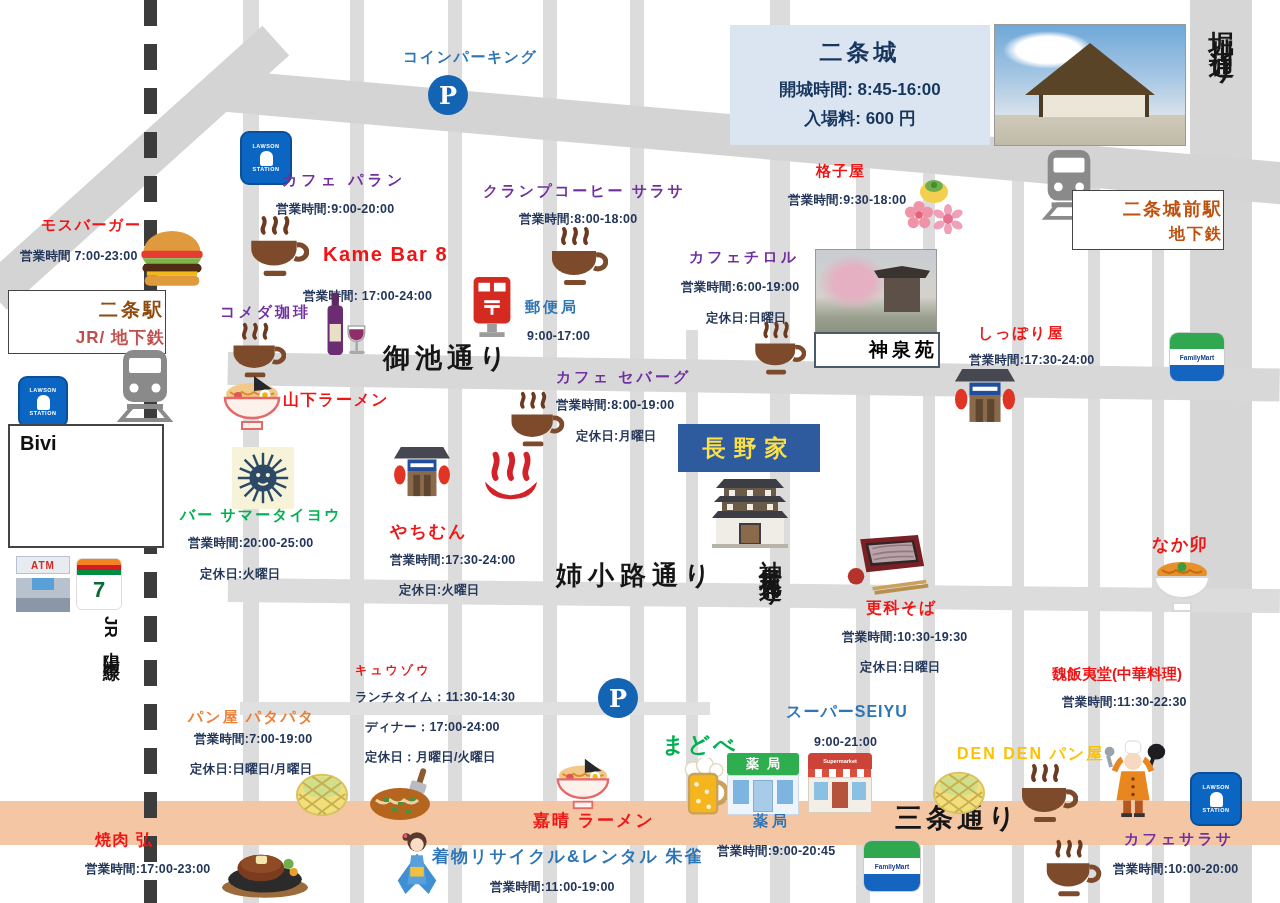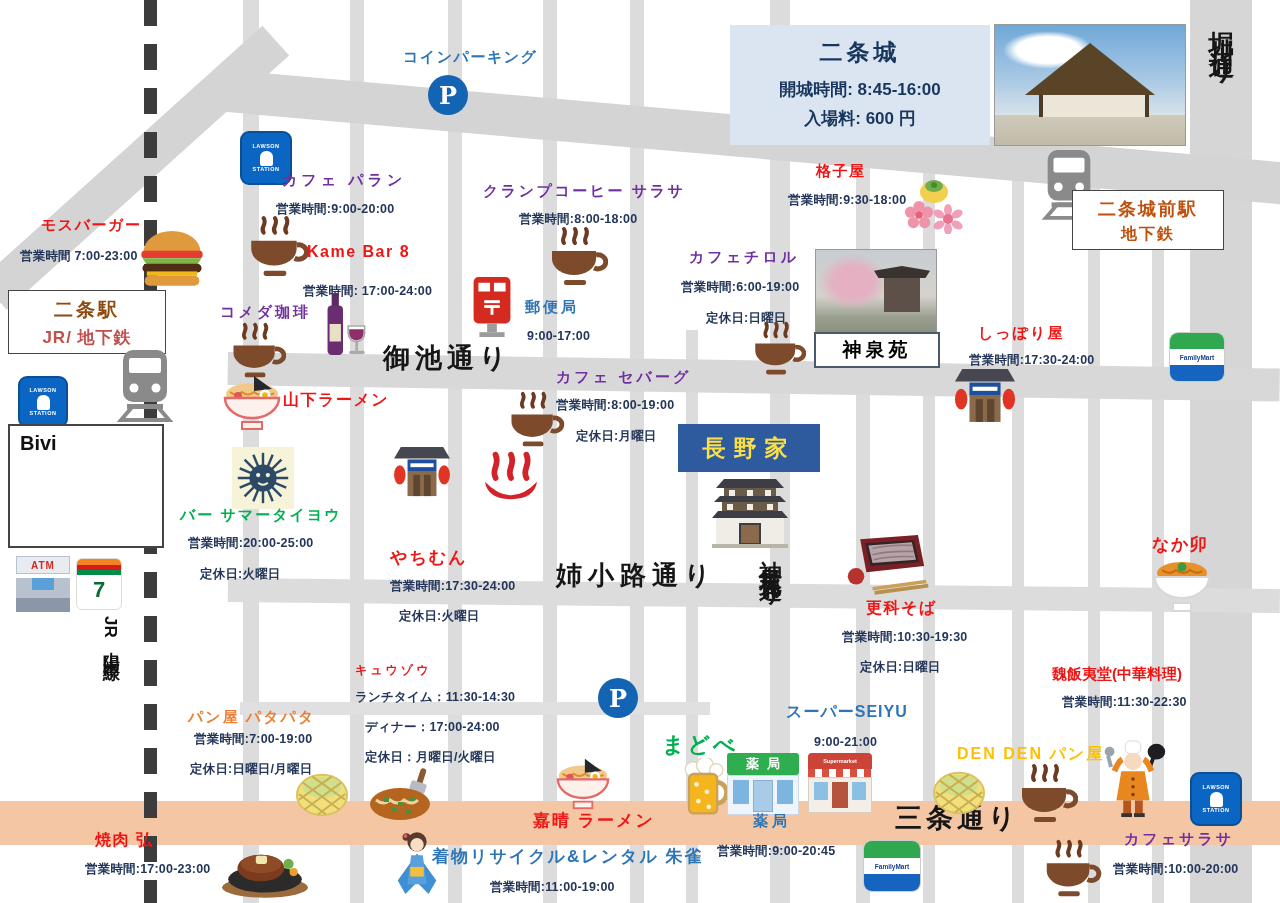--- a/index.html
+++ b/index.html
@@ -9,21 +9,21 @@
   .st{position:absolute;background:#dcdcdc;}
   .nm{font-weight:bold;font-size:15px;letter-spacing:1.5px;white-space:nowrap;}
   .hr{font-size:12.5px;font-weight:600;color:#23365a;letter-spacing:.2px;white-space:nowrap;}
   .red{color:#f01515}.purple{color:#7030a0}.blue{color:#2e75b6}.green{color:#00b050}
   .orange{color:#ed7d31}.yellow{color:#ffc000}
   .cal{font-family:"DejaVu Serif","Liberation Serif",serif;font-weight:bold;color:#161616;white-space:nowrap;}
   .vtx{writing-mode:vertical-rl;text-orientation:upright;}
   .pcircle{width:40px;height:40px;border-radius:50%;background:#1464b4;color:#fff;
      display:flex;align-items:center;justify-content:center;font-family:"DejaVu Serif",serif;
      font-size:24px;font-weight:bold;}
-  .whitebox{background:#fff;border:2px solid #444;text-align:center;}
+  .whitebox{background:#fff;border:2px solid #444;text-align:right;}
   .lawson{background:#0a66c2;border:2px solid #0b4f97;border-radius:9px;color:#fff;
      display:flex;flex-direction:column;align-items:center;justify-content:center;text-align:center;}
   .lawson .jug{width:13px;height:15px;background:#fff;border-radius:6px 6px 2px 2px;margin:1px 0;}
   .lawson span{font-size:5.5px;font-weight:bold;letter-spacing:.5px;line-height:1;}
   .fm{border-radius:8px;overflow:hidden;display:flex;flex-direction:column;box-shadow:0 0 0 1px #ccc;}
   .fm .g{background:#2fa84f;flex:1;}
   .fm .w{background:#fff;display:flex;align-items:center;justify-content:center;
      font-size:6.5px;font-weight:bold;color:#1a3f8f;flex:1;}
   .fm .b{background:#1565c0;flex:1;}
   .photo{box-shadow:0 0 0 1px #999;}
@@ -388,21 +388,21 @@
   </div>
   <div class="abs" style="left:276px;top:171px">
     <div class="nm purple" style="margin-left:6px;letter-spacing:4px">カフェ パラン</div>
     <div class="hr" style="margin-top:11px">営業時間:9:00-20:00</div>
   </div>
   <svg class="abs" style="left:243px;top:212px" width="66" height="70">
       <use href="#i-coffee"></use>
     </svg>
 
   <div class="abs" style="left:303px;top:243px">
-    <div class="nm red" style="margin-left:4px;font-size:16px">Kame Bar 8</div>
+    <div class="nm red" style="margin-left:20px;font-size:20px">Kame Bar 8</div>
     <div class="hr" style="margin-top:22px">営業時間: 17:00-24:00</div>
   </div>
   <svg class="abs" style="left:318px;top:292px" width="50" height="66">
       <use href="#i-wine"></use>
     </svg>
 
   <div class="abs nm purple" style="left:220px;top:303px;letter-spacing:3px">コメダ珈琲</div>
   <svg class="abs" style="left:226px;top:320px" width="60" height="62">
       <use href="#i-coffee"></use>
     </svg>
@@ -483,21 +483,21 @@
     <div class="hr" style="margin-top:10px;margin-left:8px">営業時間:20:00-25:00</div>
     <div class="hr" style="margin-top:14px;margin-left:20px">定休日:火曜日</div>
   </div>
 
   <svg class="abs" style="left:390px;top:444px" width="64" height="54">
       <use href="#i-izakaya"></use>
     </svg>
   <svg class="abs" style="left:474px;top:447px" width="74" height="56">
       <use href="#i-onsen"></use>
     </svg>
-  <div class="abs" style="left:390px;top:546px">
+  <div class="abs" style="left:390px;top:520px">
     <div class="nm red" style="font-size:17px;letter-spacing:2px">やちむん</div>
     <div class="hr" style="margin-top:9px">営業時間:17:30-24:00</div>
     <div class="hr" style="margin-top:13px;margin-left:9px">定休日:火曜日</div>
   </div>
 
   <svg class="abs" style="left:843px;top:533px" width="88" height="64">
       <use href="#i-soba"></use>
     </svg>
   <div class="abs" style="left:842px;top:598px">
     <div class="nm red" style="margin-left:24px;font-size:16px">更科そば</div>

